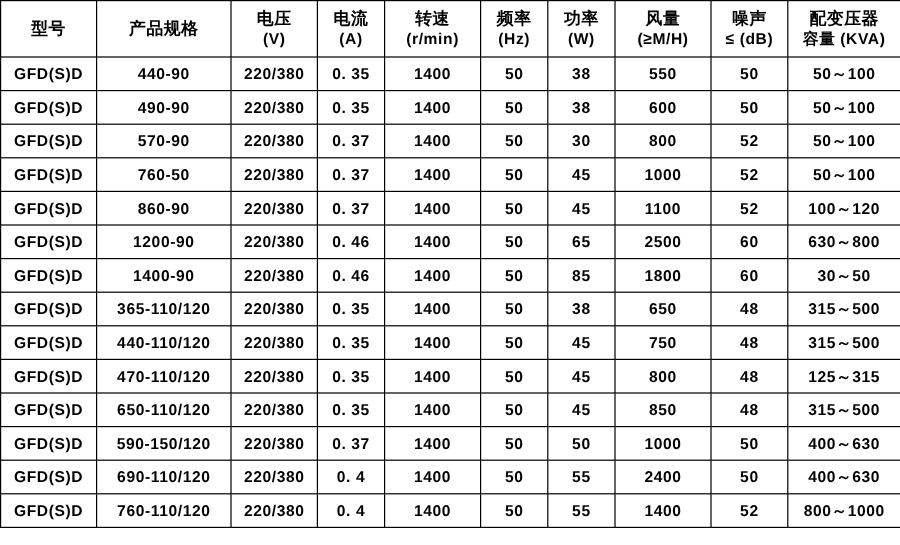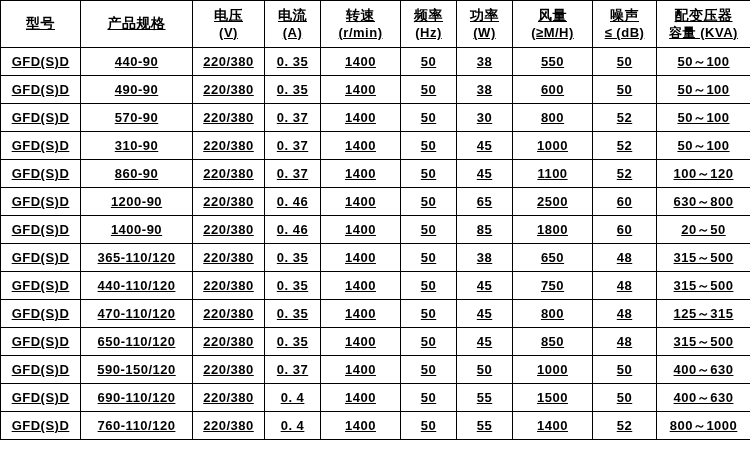--- a/index.html
+++ b/index.html
@@ -10,21 +10,20 @@
   body {
     width: 750px;
     height: 454px;
     font-family: "Liberation Sans", sans-serif;
     color: #000000;
   }
   #spec-table {
     border-collapse: collapse;
     width: 750px;
     table-layout: fixed;
-    text-decoration: underline;
   }
   #spec-table td, #spec-table th {
     border: 1px solid #000000;
     text-align: center;
     vertical-align: middle;
     font-weight: bold;
     font-size: 13px;
     padding: 0;
     letter-spacing: 0.5px;
   }
@@ -118,21 +117,21 @@
         <td>0. 37</td>
         <td>1400</td>
         <td>50</td>
         <td>30</td>
         <td>800</td>
         <td>52</td>
         <td>50～100</td>
       </tr>
       <tr>
         <td class="model-cell">GFD(S)D</td>
-        <td>310-90</td>
+        <td>760-50</td>
         <td>220/380</td>
         <td>0. 37</td>
         <td>1400</td>
         <td>50</td>
         <td>45</td>
         <td>1000</td>
         <td>52</td>
         <td>50～100</td>
       </tr>
       <tr>
@@ -162,21 +161,21 @@
       <tr>
         <td class="model-cell">GFD(S)D</td>
         <td>1400-90</td>
         <td>220/380</td>
         <td>0. 46</td>
         <td>1400</td>
         <td>50</td>
         <td>85</td>
         <td>1800</td>
         <td>60</td>
-        <td>20～50</td>
+        <td>30～50</td>
       </tr>
       <tr>
         <td class="model-cell">GFD(S)D</td>
         <td>365-110/120</td>
         <td>220/380</td>
         <td>0. 35</td>
         <td>1400</td>
         <td>50</td>
         <td>38</td>
         <td>650</td>
@@ -232,21 +231,21 @@
         <td>400～630</td>
       </tr>
       <tr>
         <td class="model-cell">GFD(S)D</td>
         <td>690-110/120</td>
         <td>220/380</td>
         <td>0. 4</td>
         <td>1400</td>
         <td>50</td>
         <td>55</td>
-        <td>1500</td>
+        <td>2400</td>
         <td>50</td>
         <td>400～630</td>
       </tr>
       <tr>
         <td class="model-cell">GFD(S)D</td>
         <td>760-110/120</td>
         <td>220/380</td>
         <td>0. 4</td>
         <td>1400</td>
         <td>50</td>

